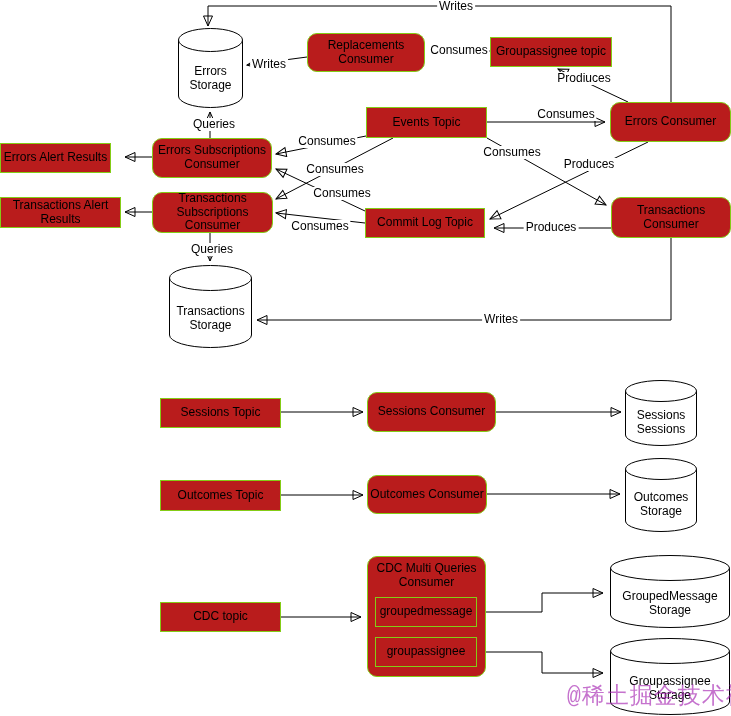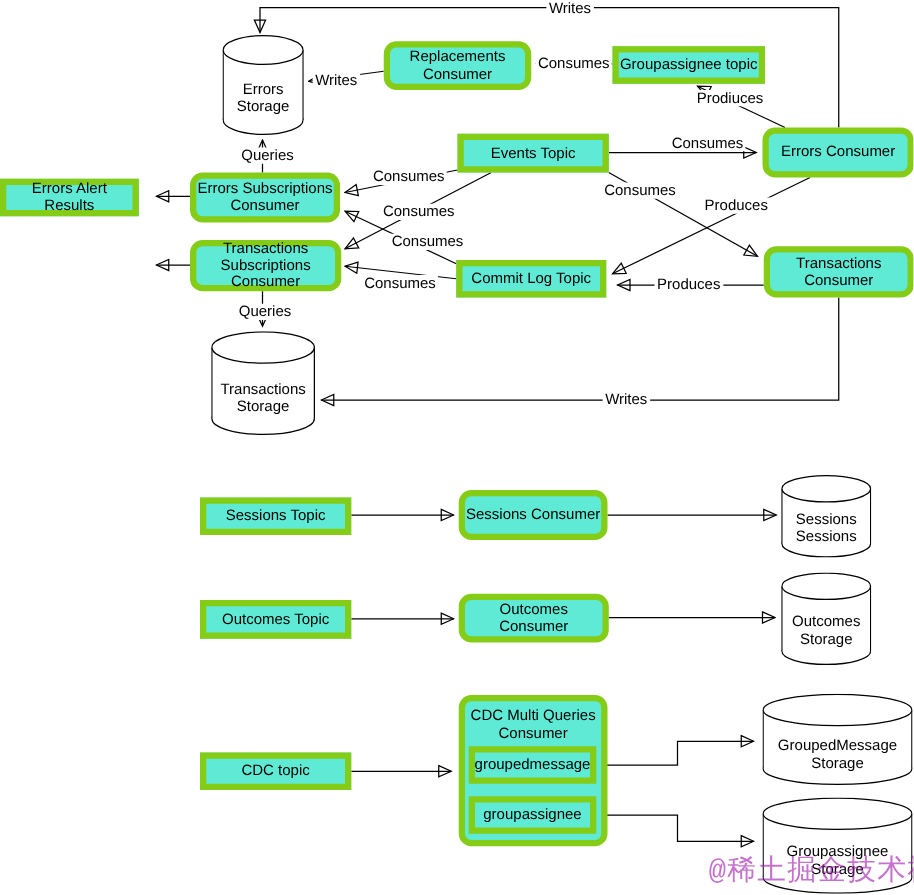--- a/index.html
+++ b/index.html
@@ -1,20 +1,20 @@
 <!DOCTYPE html>
 <html><head>
 <meta charset="utf-8">
 <style>
   html,body{margin:0;padding:0;background:#fff;}
   #canvas{position:relative;width:731px;height:716px;background:#ffffff;overflow:hidden;
           font-family:"Liberation Sans", sans-serif;color:#000;}
   #wires{position:absolute;left:0;top:0;z-index:1;}
   #wires path{fill:none;stroke:#000;stroke-width:1;}
-  .node{position:absolute;box-sizing:border-box;background:#5eead4;border:5px solid #84cc16;
+  .node{position:absolute;box-sizing:border-box;background:#b91c1c;border:1px solid #84cc16;
         display:flex;align-items:center;justify-content:center;text-align:center;
         font-size:12px;line-height:1.13;z-index:2;}
   .rounded{border-radius:10px;}
   .container{align-items:flex-start;padding-top:5px;}
   .cyl{position:absolute;z-index:2;}
   .cyl svg{position:absolute;left:0;top:0;}
   .cyl .cyl-label{position:absolute;left:0;right:0;bottom:2px;display:flex;align-items:center;
         justify-content:center;text-align:center;font-size:12px;line-height:1.13;}
   .elabel{position:absolute;transform:translateX(-50%);background:#fff;font-size:12px;
         line-height:13px;padding:0 2px;white-space:nowrap;z-index:3;}
@@ -138,31 +138,34 @@
   </div>
   <div class="node rounded" style="left:152px;top:138px;width:120px;height:40px">
     <span>Errors Subscriptions Consumer</span>
   </div>
   <div class="node" style="left:0px;top:143px;width:111px;height:30px">
     <span>Errors Alert Results</span>
   </div>
   <div class="node rounded" style="left:152px;top:192px;width:121px;height:41px">
     <span>Transactions Subscriptions Consumer</span>
   </div>
+  <div class="node" style="left:0px;top:197px;width:121px;height:31px">
+    <span>Transactions Alert Results</span>
+  </div>
   <div class="node" style="left:365px;top:208px;width:120px;height:30px">
     <span>Commit Log Topic</span>
   </div>
   <div class="node rounded" style="left:611px;top:197px;width:120px;height:41px">
     <span>Transactions Consumer</span>
   </div>
 
   <div class="node" style="left:160px;top:398px;width:121px;height:30px">
     <span>Sessions Topic</span>
   </div>
-  <div class="node rounded" style="left:367px;top:392px;width:119px;height:40px">
+  <div class="node rounded" style="left:367px;top:392px;width:129px;height:40px">
     <span>Sessions Consumer</span>
   </div>
   <div class="node" style="left:160px;top:480px;width:121px;height:31px">
     <span>Outcomes Topic</span>
   </div>
   <div class="node rounded" style="left:367px;top:475px;width:120px;height:39px">
     <span>Outcomes Consumer</span>
   </div>
 
   <div class="node" style="left:160px;top:602px;width:121px;height:30px">

